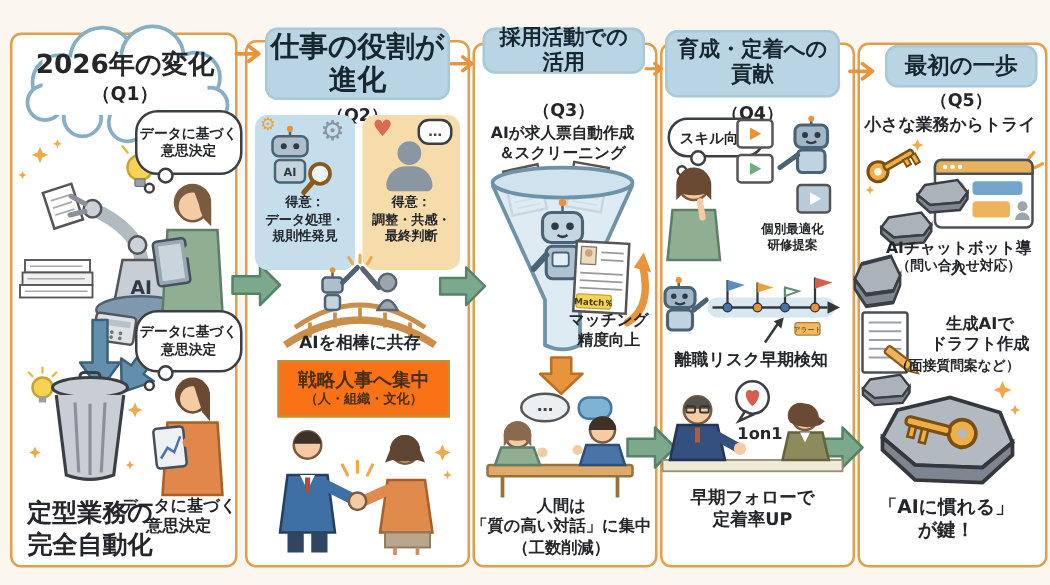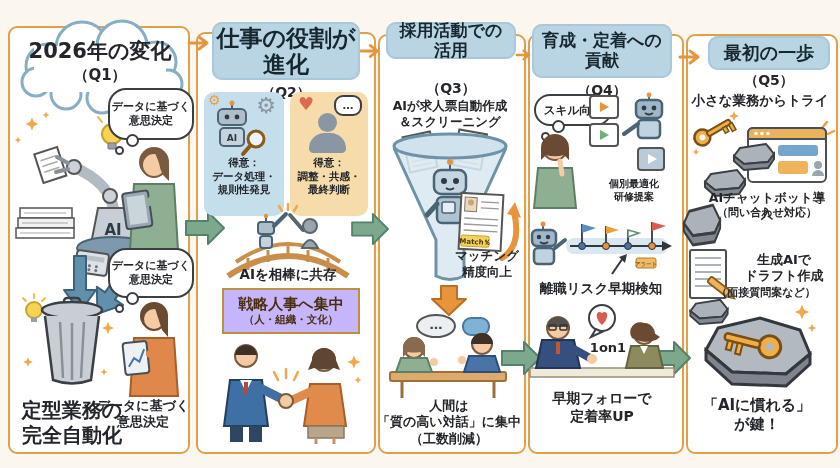--- a/index.html
+++ b/index.html
@@ -21,21 +21,21 @@
   .card .txt{font-size:10.5px;font-weight:bold;text-align:center;white-space:pre-line;line-height:1.3;margin-top:1px;}
   .card-icons{position:relative;width:100%;height:58px;}
   .gear{position:absolute;color:#8A959E;font-weight:bold;line-height:1;}
   .g1{right:6px;top:-2px;font-size:22px;}
   .g2{left:2px;top:-4px;font-size:14px;color:#E8A23C;}
   .heart-glyph{position:absolute;left:6px;top:-2px;font-size:18px;color:#DD6A50;line-height:1;}
   .mini-bubble{position:absolute;right:4px;top:-2px;width:24px;height:17px;background:#fff;border:2px solid #3A3F46;border-radius:9px;
                display:flex;align-items:center;justify-content:center;font-size:11px;font-weight:bold;color:#444;line-height:0;}
   .sil-head{position:absolute;left:26px;top:16px;width:19px;height:19px;border-radius:50%;background:#8A97A3;}
   .sil-body{position:absolute;left:17px;top:36px;width:37px;height:20px;border-radius:18px 18px 5px 5px;background:#8A97A3;}
-  .banner{position:absolute;background:#c4b5fd;border:2px solid #C09038;display:flex;flex-direction:column;align-items:center;
+  .banner{position:absolute;background:#f97316;border:2px solid #C09038;display:flex;flex-direction:column;align-items:center;
           justify-content:center;line-height:1.15;}
   .banner::before,.banner::after{content:"";position:absolute;top:7px;width:11px;height:82%;background:#D8A847;z-index:-1;}
   .banner::before{left:-9px;transform:skewY(-10deg);}
   .banner::after{right:-9px;transform:skewY(10deg);}
   .banner .b1{font-size:15px;font-weight:bold;color:#4A2E0E;}
   .banner .b2{font-size:10.5px;font-weight:bold;color:#4A2E0E;font-family:Liberation Serif, serif;}
 </style>
 </head>
 <body>
 

